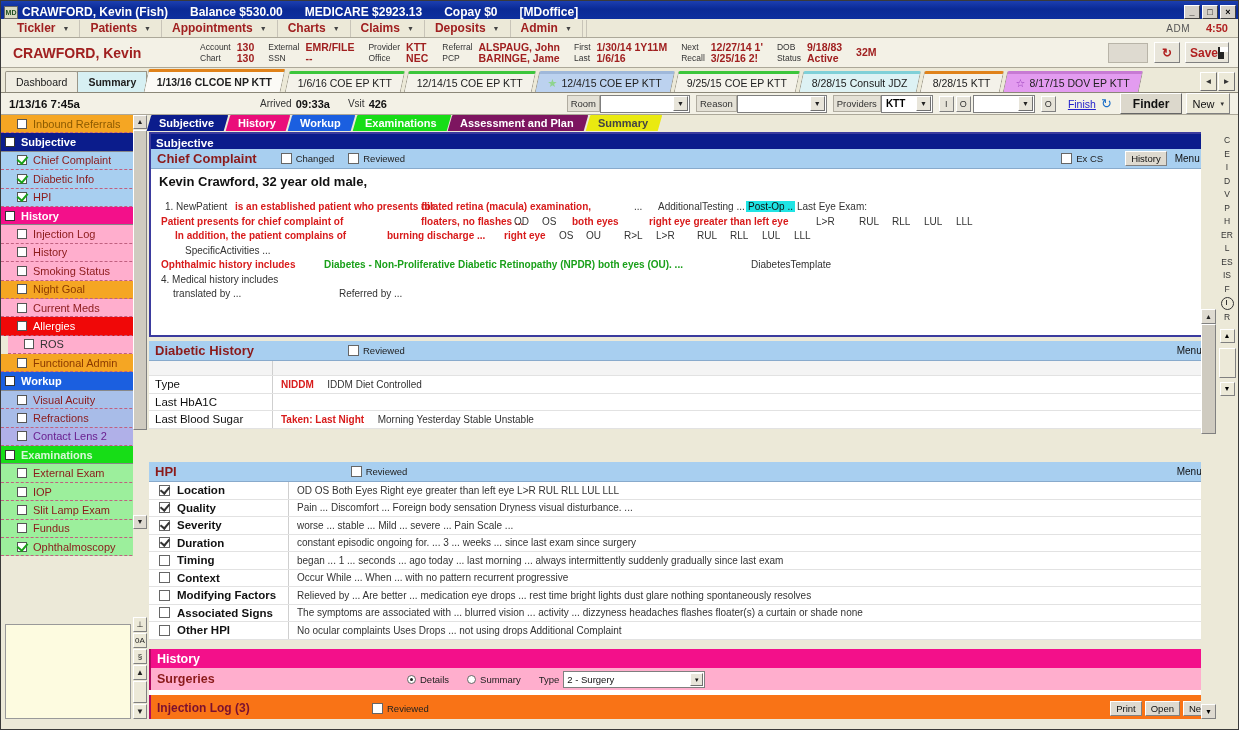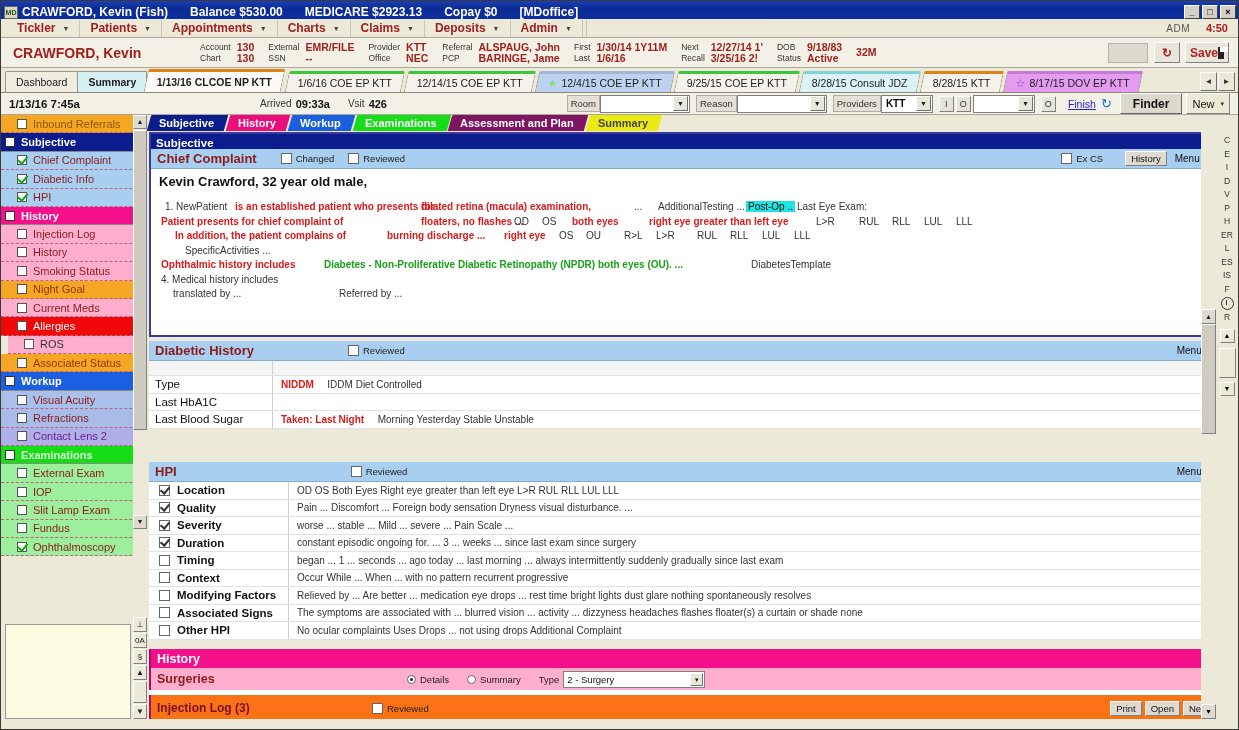--- a/index.html
+++ b/index.html
@@ -700,21 +700,21 @@
           <div class="sb-row sub" style="background: rgb(240, 8, 8); color: rgb(255, 255, 255);">
             <span class="cb"></span>
             <span class="lbl">Allergies</span>
           </div>
           <div class="sb-row sub" style="background: rgb(255, 174, 205); color: rgb(51, 51, 51); margin-left: 7px;">
             <span class="cb"></span>
             <span class="lbl">ROS</span>
           </div>
           <div class="sb-row sub" style="background: rgb(245, 166, 35); color: rgb(139, 58, 0);">
             <span class="cb"></span>
-            <span class="lbl">Associated Status</span>
+            <span class="lbl">Functional Admin</span>
           </div>
           <div class="sb-row hdr" style="background: rgb(27, 95, 224); color: rgb(255, 255, 255);">
             <span class="cb"></span>
             <span class="lbl">Workup</span>
           </div>
           <div class="sb-row sub" style="background: rgb(168, 192, 234); color: rgb(139, 26, 26);">
             <span class="cb"></span>
             <span class="lbl">Visual Acuity</span>
           </div>
           <div class="sb-row sub" style="background: rgb(168, 188, 232); color: rgb(139, 26, 26);">

